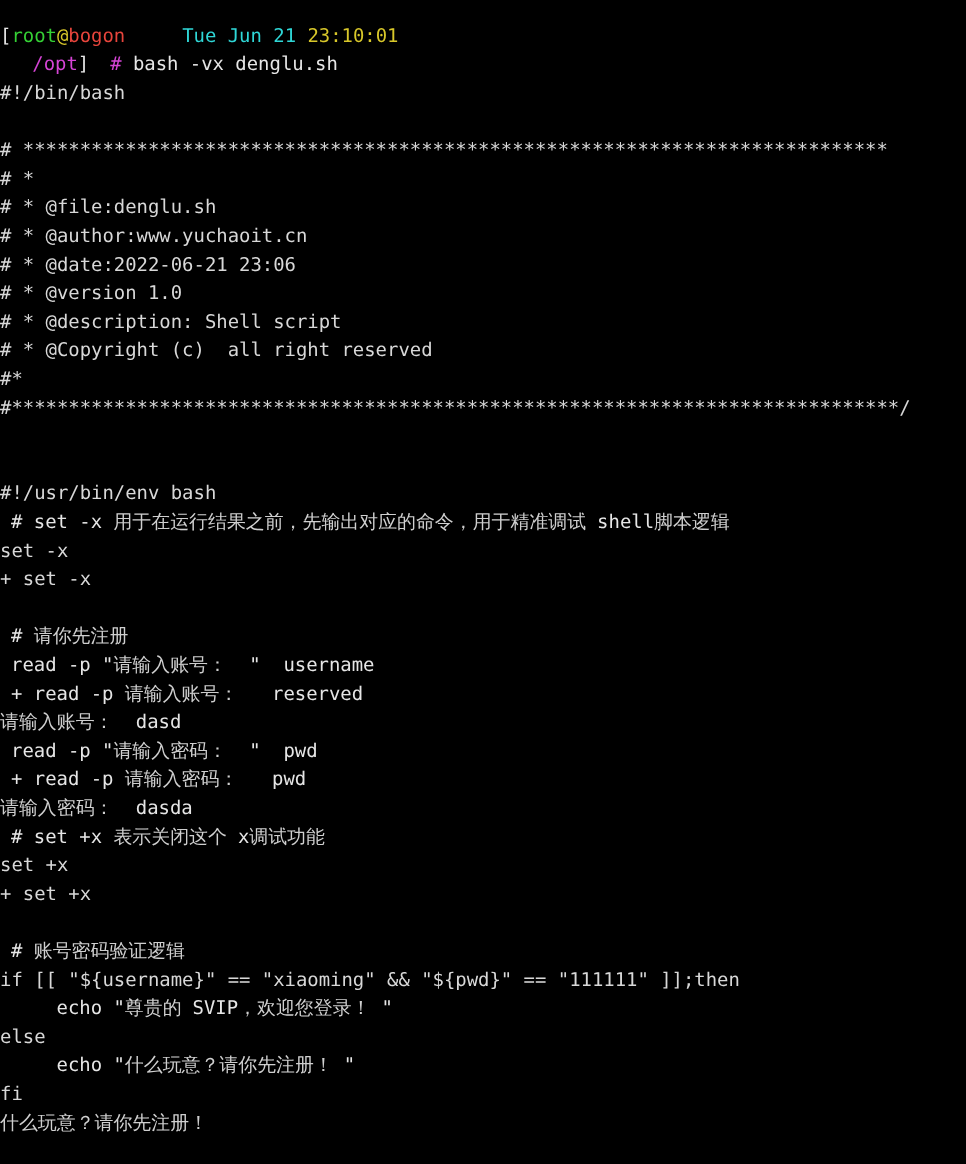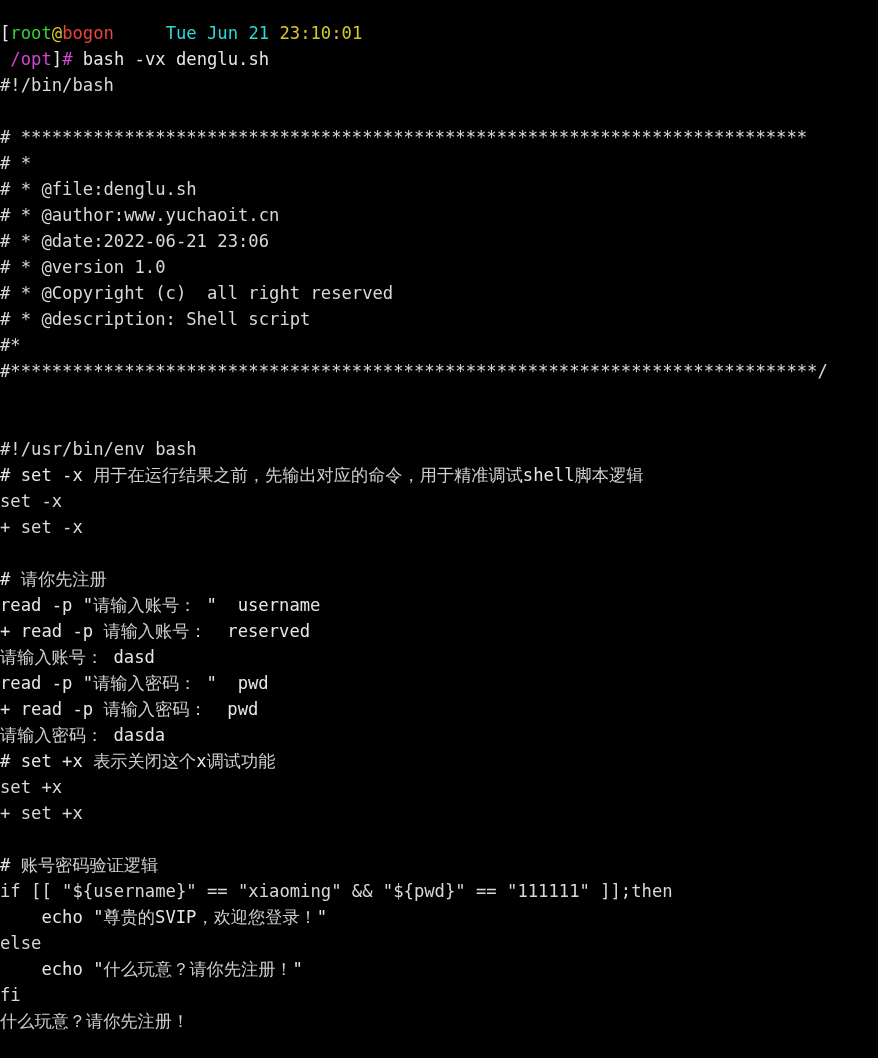--- a/index.html
+++ b/index.html
@@ -34,30 +34,31 @@
     display: block;
   }
   .line.blank { color: transparent; }
 
   
   .c-white   { color: #e6e6e6; }
   .c-green   { color: #35d135; }
   .c-yellow  { color: #d8c72a; }
   .c-red     { color: #e8453c; }
   .c-cyan    { color: #2fd7d7; }
-  .c-magenta { color: #d544d5; }
+  .c-magenta { color: #d544d5; margin-left: 19px; }
 
   
   .cjk {
     font-family: "DejaVu Serif", "Liberation Serif", serif;
     color: #cfcfcf;
   }
   .mono-in-cjk {
     font-family: "DejaVu Sans Mono", monospace;
     color: #e6e6e6;
+    padding-left: 10px;
   }
   .first-line { padding-top: 20px; }
 </style>
 </head>
 <body>
 
 <div id="terminal">
 
   <div class="line first-line"><span class="c-white">[</span><span class="c-green">root</span><span class="c-yellow">@</span><span class="c-red">bogon</span><span class="c-white">     </span><span class="c-cyan">Tue Jun 21</span><span class="c-white"> </span><span class="c-yellow">23:10:01</span></div>
 
@@ -65,22 +66,22 @@
 
   <div id="output-area">
       <div class="line">#!/bin/bash</div>
       <div class="line blank"> </div>
       <div class="line"># ****************************************************************************</div>
       <div class="line"># *</div>
       <div class="line"># * @file:denglu.sh</div>
       <div class="line"># * @author:www.yuchaoit.cn</div>
       <div class="line"># * @date:2022-06-21 23:06</div>
       <div class="line"># * @version 1.0</div>
+      <div class="line"># * @description: Shell script</div>
       <div class="line"># * @Copyright (c)  all right reserved</div>
-      <div class="line"># * @description: Shell script</div>
       <div class="line">#*</div>
       <div class="line">#******************************************************************************/</div>
       <div class="line blank"> </div>
       <div class="line blank"> </div>
       <div class="line">#!/usr/bin/env bash</div>
       <div class="line"><span class="mono-in-cjk"># set -x </span><span class="cjk">用于在运行结果之前，先输出对应的命令，用于精准调试</span><span class="mono-in-cjk">shell</span><span class="cjk">脚本逻辑</span></div>
       <div class="line">set -x</div>
       <div class="line">+ set -x</div>
       <div class="line blank"> </div>
       <div class="line"><span class="mono-in-cjk"># </span><span class="cjk">请你先注册</span></div>

